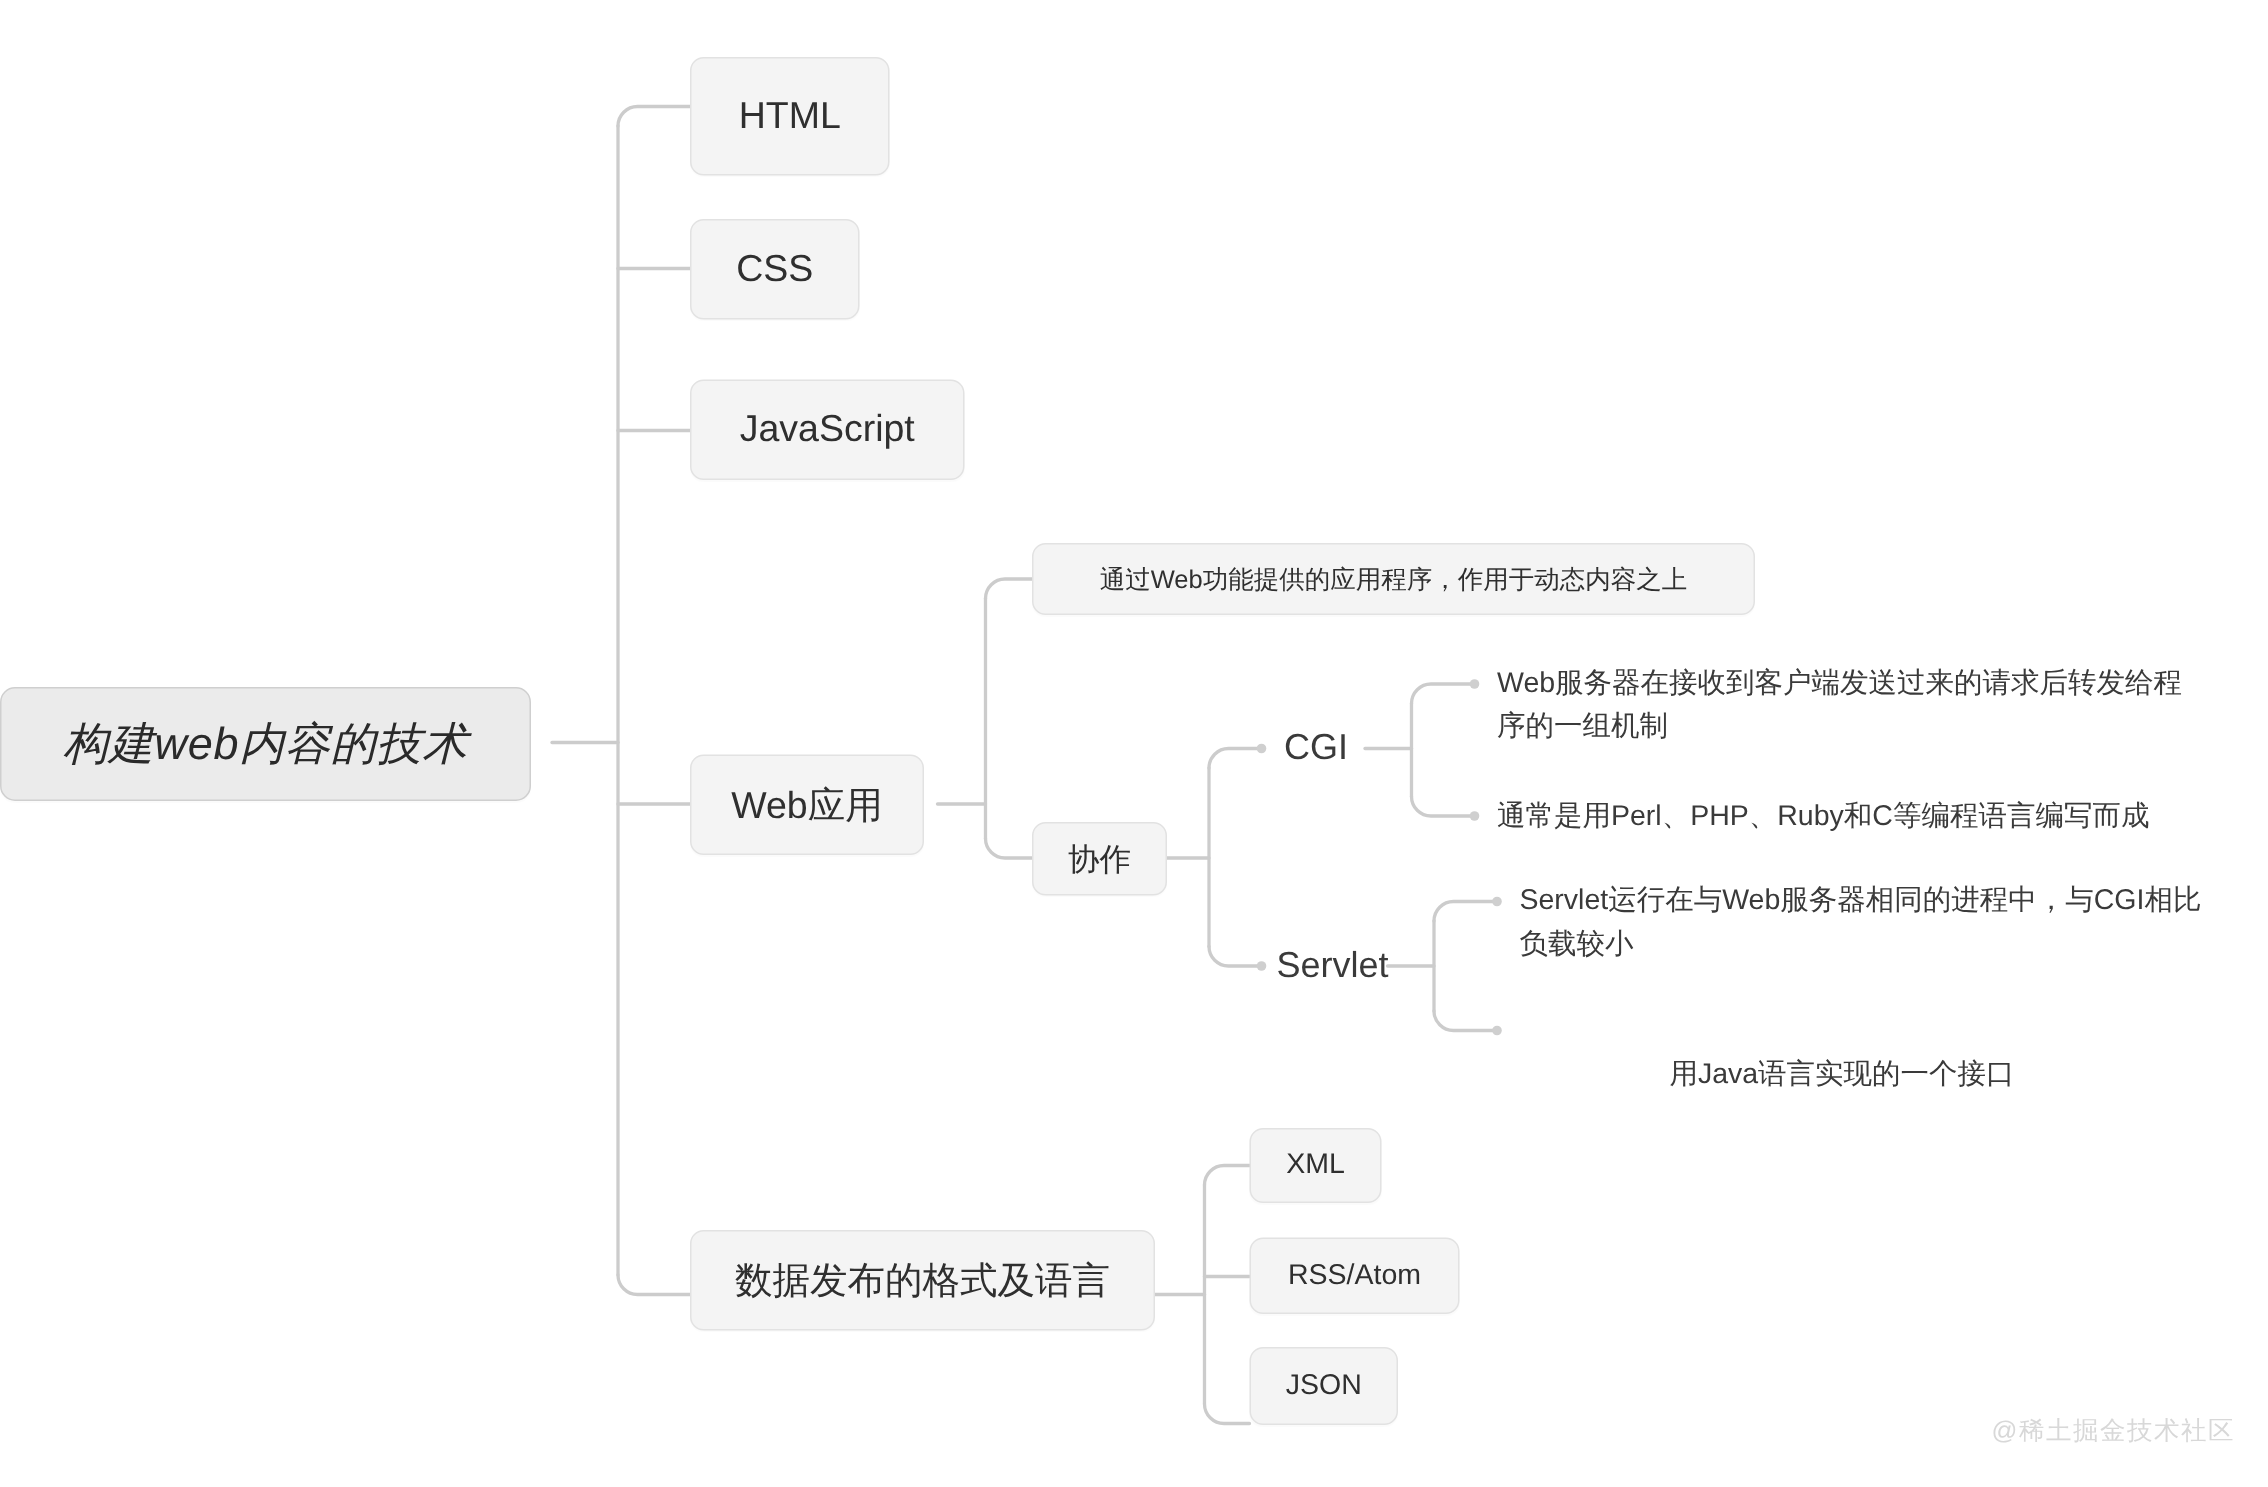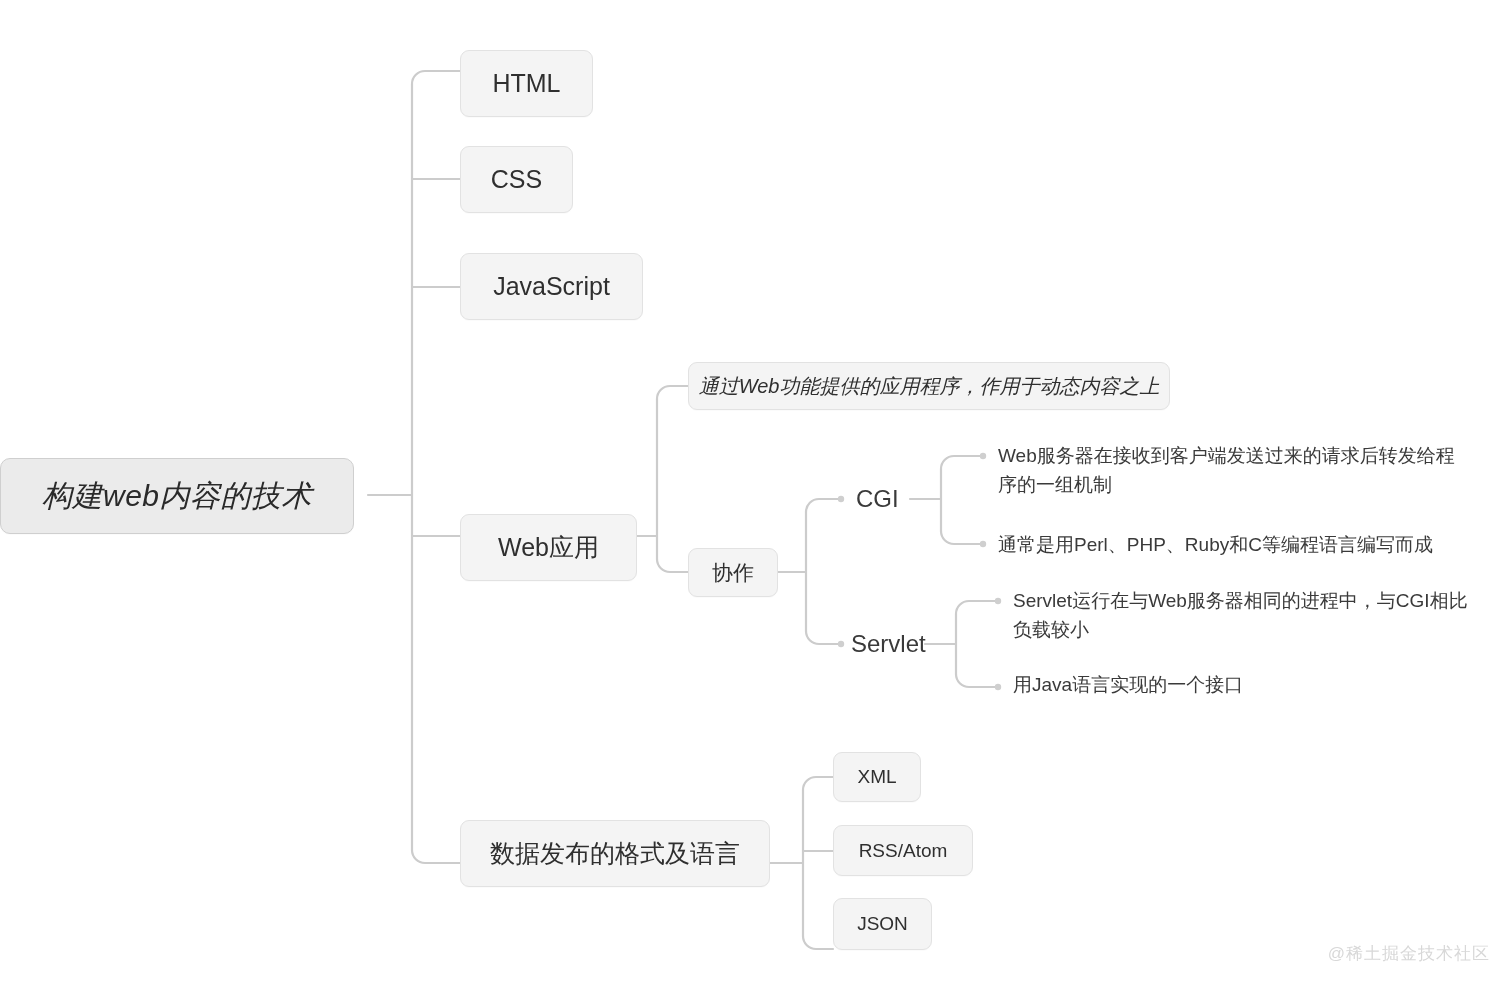--- a/index.html
+++ b/index.html
@@ -41,21 +41,21 @@
   }
   .root {
     background: #ebebeb;
     border: 1px solid #cfcfcf;
     border-radius: 10px;
     font-size: 30px;
     color: #2a2a2a;
     letter-spacing: 0.5px;
   }
   .lvl1 { font-size: 25px; }
-  .lvl1-desc { font-size: 20px; padding: 0 20px; font-style: italic; }
+  .lvl1-desc { font-size: 17px; padding: 0 20px; }
   .lvl2-box { font-size: 21px; }
   .lvl3-box { font-size: 19px; }
   
   .plain {
     font-size: 24px;
     color: #3a3a3a;
     background: transparent;
     border: none;
   }
   .plain-desc {
@@ -127,33 +127,33 @@
       <circle cx="983" cy="544" r="3.2"></circle>
       <circle cx="998" cy="601" r="3.2"></circle>
       <circle cx="998" cy="687" r="3.2"></circle>
     </g>
   </svg>
 
   <div class="node boxed root" style="left:0; top:458px; width:354px; height:76px;font-style:italic;">
     <span>构建web内容的技术</span>
   </div>
 
-  <div class="node boxed lvl1" style="left:460px; top:38px; width:133px; height:67px;margin-top:12px;">
+  <div class="node boxed lvl1" style="left:460px; top:38px; width:133px; height:79px;">
     <span>HTML</span>
   </div>
 
   <div class="node boxed lvl1" style="left:460px; top:146px; width:113px; height:67px;">
     <span>CSS</span>
   </div>
 
   <div class="node boxed lvl1" style="left:460px; top:253px; width:183px; height:67px;">
     <span>JavaScript</span>
   </div>
 
-  <div class="node boxed lvl1" style="left:460px; top:503px; width:177px; height:67px;margin-top:11px;">
+  <div class="node boxed lvl1" style="left:460px; top:503px; width:156px; height:67px;">
     <span>Web应用</span>
   </div>
 
   <div class="node boxed lvl1-desc" style="left:688px; top:362px; width:482px; height:48px;">
     <span>通过Web功能提供的应用程序，作用于动态内容之上</span>
   </div>
 
   <div class="node boxed lvl2-box" style="left:688px; top:548px; width:90px; height:49px;">
     <span>协作</span>
   </div>
@@ -171,21 +171,21 @@
   </div>
 
   <div class="node" style="left:998px; top:530px; width:470px;">
     <span class="plain-desc">通常是用Perl、PHP、Ruby和C等编程语言编写而成</span>
   </div>
 
   <div class="node" style="left:1013px; top:586px; width:455px;">
     <span class="plain-desc">Servlet运行在与Web服务器相同的进程中，与CGI相比负载较小</span>
   </div>
 
-  <div class="node" style="left:1013px; top:670px; width:430px;">
+  <div class="node" style="left:1013px; top:702px; width:430px;justify-content:center;">
     <span class="plain-desc">用Java语言实现的一个接口</span>
   </div>
 
   <div class="node boxed lvl1" style="left:460px; top:820px; width:310px; height:67px;">
     <span>数据发布的格式及语言</span>
   </div>
 
   <div class="node boxed lvl3-box" style="left:833px; top:752px; width:88px; height:50px;">
     <span>XML</span>
   </div>

